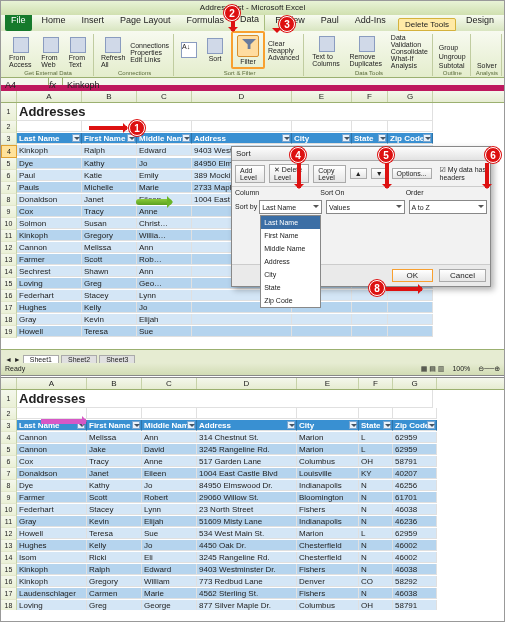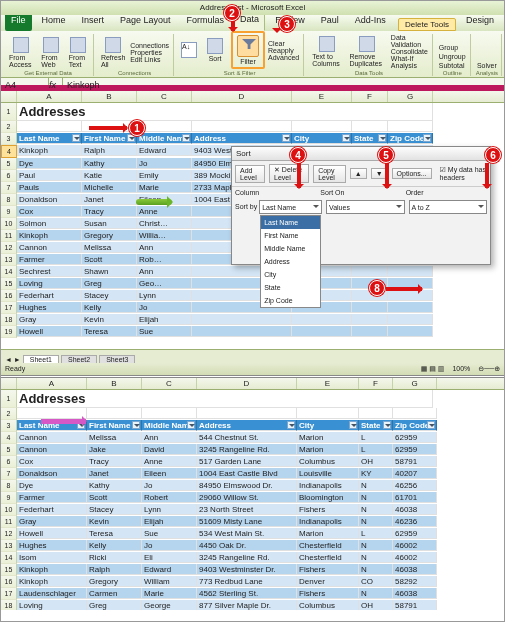--- a/index.html
+++ b/index.html
@@ -415,20 +415,24 @@
                   <div>Address</div>
                   <div>City</div>
                   <div>State</div>
                   <div>Zip Code</div>
                 </div></div>
             </div>
             <div class="selbox" style="flex:1">Values</div>
             <div class="selbox" style="flex:1">A to Z</div>
           </div>
           <div style="height:48px"></div>
+          <div class="foot">
+            <span class="okbtn">OK</span>
+            <span class="cnbtn">Cancel</span>
+          </div>
         </div>
       </div>
     <div class="sheettabs">
       <span>◄ ►</span>
       <div class="sht">Sheet1</div>
       <div class="sht dim">Sheet2</div>
       <div class="sht dim">Sheet3</div>
     </div>
     <div class="status">
       <span>Ready</span>
@@ -474,21 +478,21 @@
         <div class="cell tblhdr cW-D">Address<div class="dd"></div></div>
         <div class="cell tblhdr cW-E">City<div class="dd"></div></div>
         <div class="cell tblhdr cW-F">State<div class="dd"></div></div>
         <div class="cell tblhdr cW-G">Zip Code<div class="dd"></div></div>
       </div>
       <div class="rowhdr">
         <div class="rh">4</div>
         <div class="cell cW-A alt0">Cannon</div>
         <div class="cell cW-B alt0">Melissa</div>
         <div class="cell cW-C alt0">Ann</div>
-        <div class="cell cW-D alt0">544 Chestnut St.</div>
+        <div class="cell cW-D alt0">314 Chestnut St.</div>
         <div class="cell cW-E alt0">Marion</div>
         <div class="cell cW-F alt0">L</div>
         <div class="cell cW-G alt0">62959</div>
       </div>
       <div class="rowhdr">
         <div class="rh">5</div>
         <div class="cell cW-A alt1">Cannon</div>
         <div class="cell cW-B alt1">Jake</div>
         <div class="cell cW-C alt1">David</div>
         <div class="cell cW-D alt1">3245 Rangeline Rd.</div>

